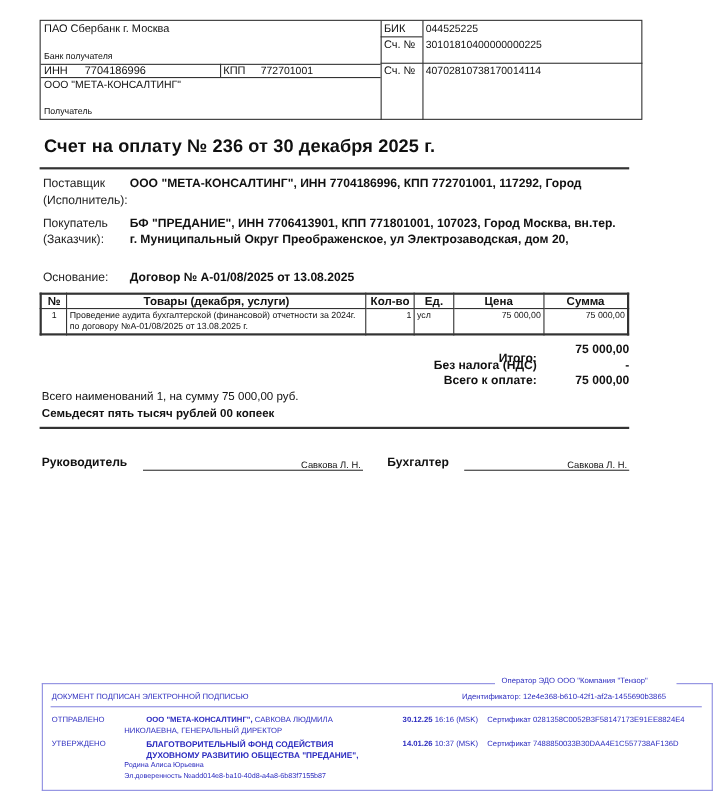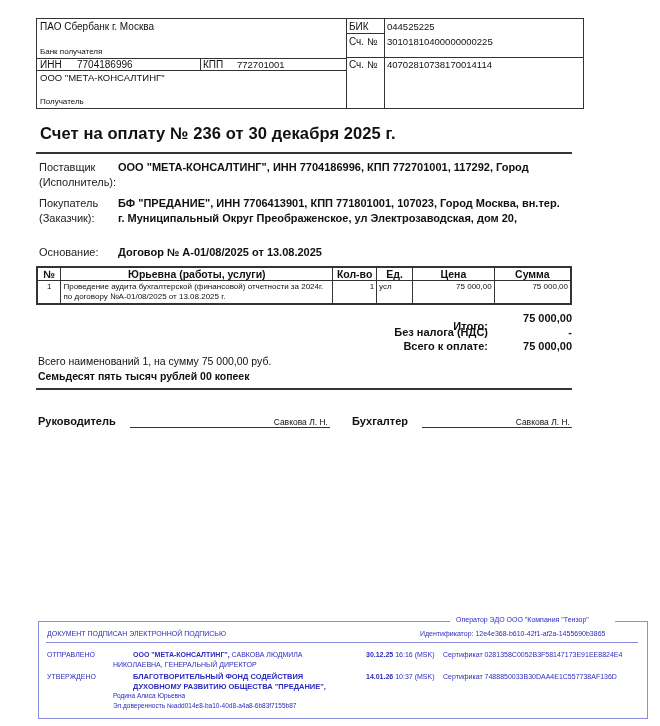--- a/index.html
+++ b/index.html
@@ -98,21 +98,21 @@
     <col style="width:24px">
       <col style="width:273px">
       <col style="width:44px">
       <col style="width:36px">
       <col style="width:82px">
       <col style="width:77px">
   </colgroup>
   <thead>
     <tr>
       <th>№</th>
-      <th>Юрьевна (работы, услуги)</th>
+      <th>Товары (декабря, услуги)</th>
       <th>Кол-во</th>
       <th>Ед.</th>
       <th>Цена</th>
       <th>Сумма</th>
     </tr>
   </thead>
   <tbody>
     <tr>
       <td style="text-align:center;">1</td>
       <td>Проведение аудита бухгалтерской (финансовой) отчетности за 2024г. по договору №А-01/08/2025 от 13.08.2025 г.</td>

